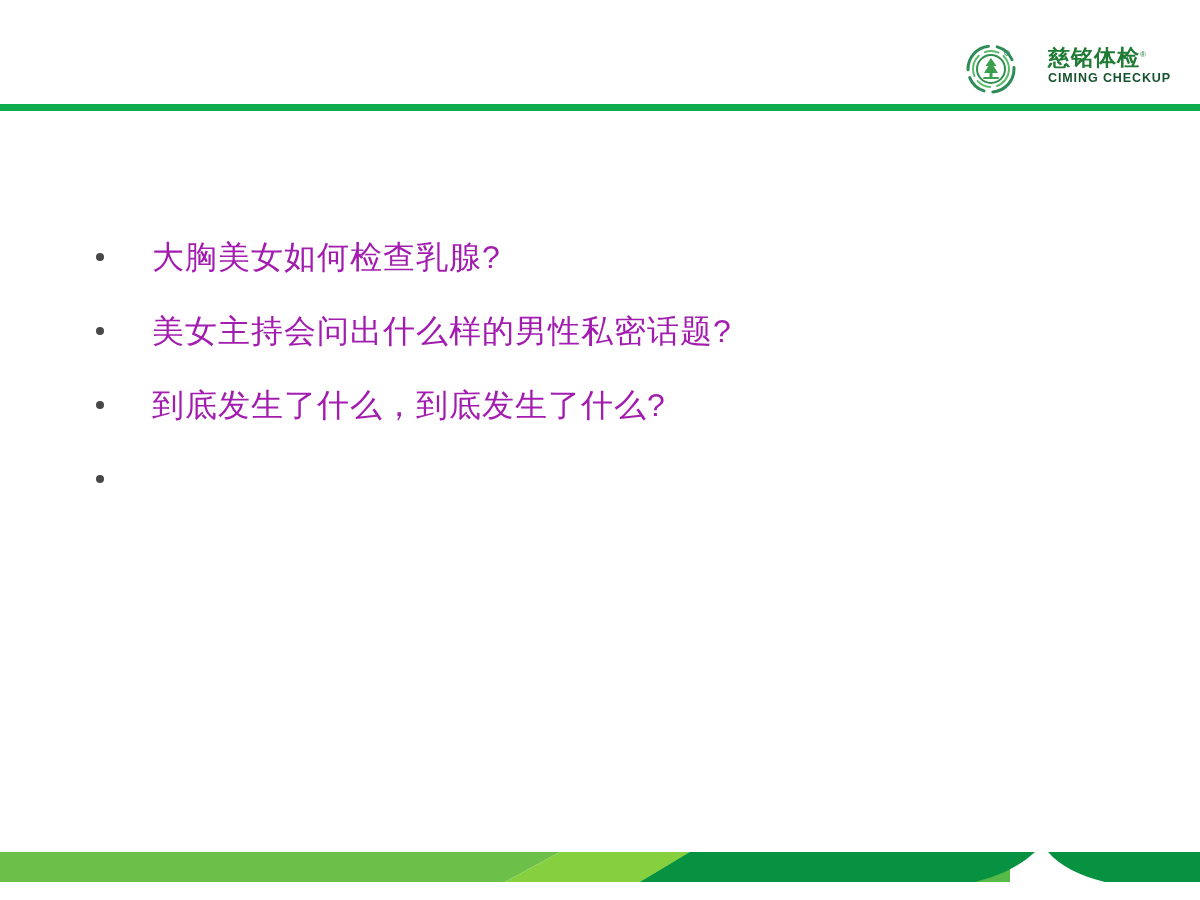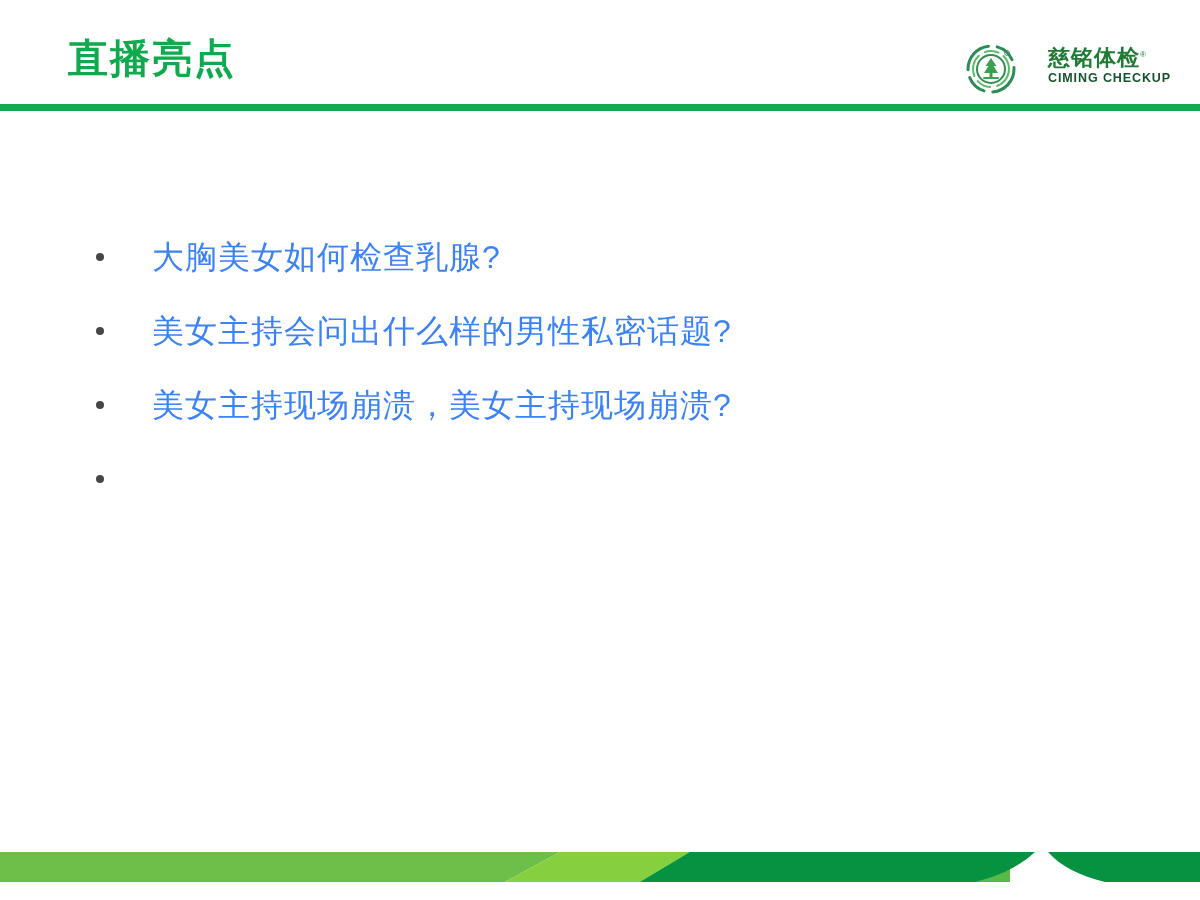--- a/index.html
+++ b/index.html
@@ -120,21 +120,21 @@
     height: 8px;
     border-radius: 50%;
     background: #474747;
   }
   .bullet-text {
     position: absolute;
     left: 152px;
     top: 50%;
     transform: translateY(-50%);
     font-size: 32px;
-    color: #3b82f6;
+    color: #a21caf;
     letter-spacing: 1px;
     white-space: nowrap;
     line-height: 1.2;
   }
 
   
   .footer-band {
     position: absolute;
     left: 0;
     top: 852px;
@@ -144,21 +144,20 @@
   .footer-band svg {
     display: block;
   }
 </style>
 </head>
 <body>
 
 <div class="slide">
 
   <div class="slide-header">
-    <div class="slide-title">直播亮点</div>
 
     <div class="logo">
       <div class="logo-mark">
         <svg width="50" height="50" viewBox="0 0 50 50" xmlns="http://www.w3.org/2000/svg">
           <circle cx="25" cy="25" r="23" fill="none" stroke="#2e8b57" stroke-width="3" stroke-dasharray="34 9 20 8" stroke-linecap="round"></circle>
           <circle cx="25" cy="25" r="18" fill="none" stroke="#5bbd6a" stroke-width="2" stroke-dasharray="22 7 14 6" stroke-linecap="round"></circle>
           <circle cx="25" cy="25" r="14" fill="#ffffff" stroke="#2f8f4e" stroke-width="2"></circle>
           <path d="M25 14 L30.5 22 L27.5 22 L32 29 L18 29 L22.5 22 L19.5 22 Z" fill="#3aa04e"></path>
           <rect x="23.5" y="29" width="3" height="5" fill="#3aa04e"></rect>
           <path d="M18 34 h14" stroke="#3aa04e" stroke-width="2" stroke-linecap="round"></path>
@@ -181,21 +180,21 @@
       <span class="bullet-text">大胸美女如何检查乳腺?</span>
     </div>
 
     <div class="bullet-row">
       <span class="bullet-dot"></span>
       <span class="bullet-text">美女主持会问出什么样的男性私密话题?</span>
     </div>
 
     <div class="bullet-row">
       <span class="bullet-dot"></span>
-      <span class="bullet-text">美女主持现场崩溃，美女主持现场崩溃?</span>
+      <span class="bullet-text">到底发生了什么，到底发生了什么?</span>
     </div>
 
     <div class="bullet-row">
       <span class="bullet-dot"></span>
     </div>
 
   </div>
 
   <div class="footer-band">
     <svg width="1200" height="30" viewBox="0 0 1200 30" xmlns="http://www.w3.org/2000/svg">

